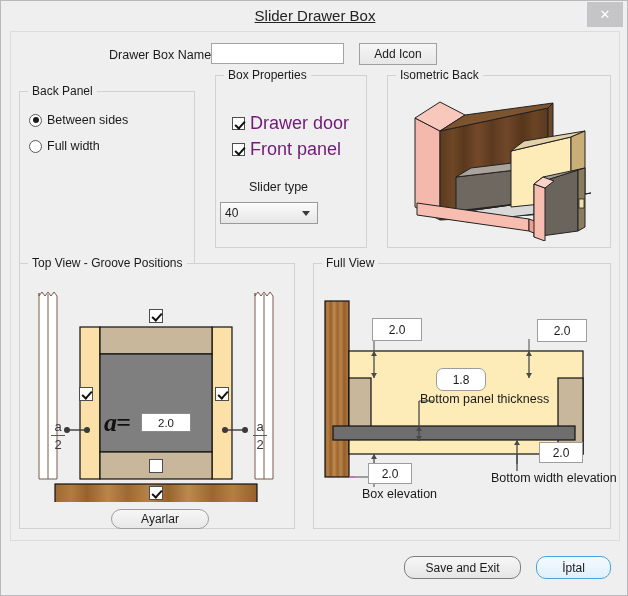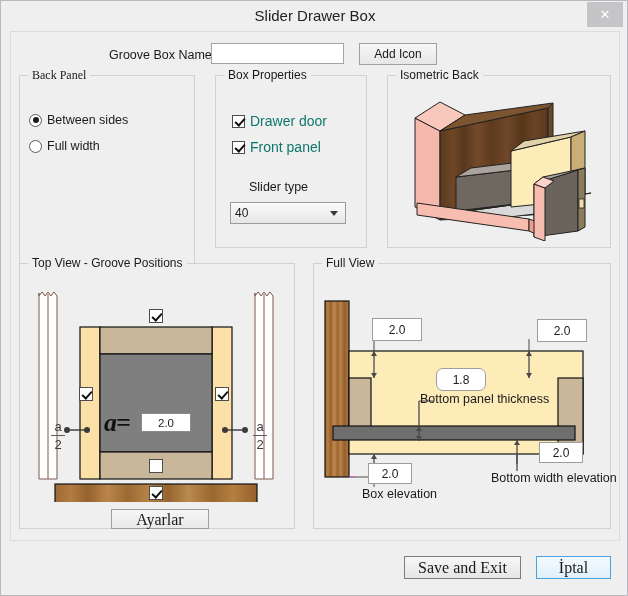--- a/index.html
+++ b/index.html
@@ -29,20 +29,21 @@
     width: 628px; height: 32px;
     background: #efeff0;
   }
   #title-text {
     position: absolute;
     left: 0; top: 6px;
     width: 628px;
     text-align: center;
     font-size: 15px;
     color: #232323;
+    text-decoration: underline;
   }
   #close-btn {
     position: absolute;
     right: 6px; top: 1px;
     width: 36px; height: 25px;
     background: #c5c5c7;
     color: #ffffff;
     font-size: 13px;
     line-height: 25px;
     text-align: center;
@@ -101,21 +102,21 @@
   .group-title {
     position: absolute;
     top: -8px; left: 8px;
     background: #efeff0;
     padding: 0 4px;
     font-size: 12px;
     color: #1a1a1a;
     white-space: nowrap;
   }
 
-  #gb-back-panel   { left: 18px;  top: 74px;  width: 176px; height: 206px; font-family: Liberation Serif, serif; }
+  #gb-back-panel   { left: 18px;  top: 90px;  width: 176px; height: 206px; }
   #gb-box-props    { left: 214px; top: 74px;  width: 152px; height: 173px; }
   #gb-isometric    { left: 386px; top: 74px;  width: 224px; height: 173px; }
   #gb-topview      { left: 18px;  top: 262px; width: 276px; height: 266px; }
   #gb-rightview    { left: 312px; top: 262px; width: 298px; height: 266px; }
 
   
   .radio-row {
     position: absolute;
     display: flex;
     align-items: center;
@@ -159,34 +160,34 @@
   }
   .check-mark.on::after {
     content: "";
     position: absolute;
     left: 3.5px; top: 0.5px;
     width: 4px; height: 8px;
     border: solid #111111;
     border-width: 0 2px 2px 0;
     transform: rotate(42deg);
   }
-  .check-label { font-size: 14px; color: #0f766e; }
+  .check-label { font-size: 18px; color: #701a75; }
 
   .field-label {
     position: absolute;
     font-size: 12.5px;
     color: #1a1a1a;
     margin-left: 19px;
   }
 
   
   #slider-type-select {
     position: absolute;
-    left: 229px; top: 201px;
-    width: 116px; height: 22px;
+    left: 219px; top: 201px;
+    width: 98px; height: 22px;
     background: linear-gradient(#fbfbfb, #e6e6e6);
     border: 1px solid #9a9a9a;
     box-sizing: border-box;
     font-family: "Liberation Sans", sans-serif;
     font-size: 12px;
     padding-left: 4px;
     color: #1a1a1a;
     display: flex;
     align-items: center;
     cursor: pointer;
@@ -197,25 +198,26 @@
     right: 7px; top: 8px;
     width: 0; height: 0;
     border-left: 4px solid transparent;
     border-right: 4px solid transparent;
     border-top: 5px solid #3a3a3a;
   }
 
   
   .dlg-btn {
     position: absolute;
-    font-family: Liberation Serif, serif;
-    font-size: 16px;
-    box-sizing: border-box;
-    cursor: pointer;
-    color: #1a1a1a;
+    font-family: Liberation Sans, sans-serif;
+    font-size: 12px;
+    box-sizing: border-box;
+    cursor: pointer;
+    color: #1a1a1a;
+    border-radius: 10px;
   }
   #save-exit-btn {
     left: 403px; top: 555px;
     width: 117px; height: 23px;
     background: linear-gradient(#f7f7f7, #e5e5e5);
     border: 1px solid #7d7d7d;
   }
   #cancel-btn {
     left: 535px; top: 555px;
     width: 75px; height: 23px;
@@ -318,21 +320,21 @@
 
 <div id="app">
 
   <div id="titlebar">
     <div id="title-text">Slider Drawer Box</div>
     <div id="close-btn">✕</div>
   </div>
 
   <div id="main-panel"></div>
 
-  <div id="name-label">Groove Box Name</div>
+  <div id="name-label">Drawer Box Name</div>
   <input id="name-input" type="text" value="" style="">
   <button id="add-icon-btn">Add Icon</button>
 
   <div class="groupbox" id="gb-back-panel">
     <div class="group-title">Back Panel</div>
   </div>
   <div class="radio-row" style="left:28px; top:112px;">
     <span class="radio-mark on"></span>
     <span class="radio-label">Between sides</span>
   </div>

